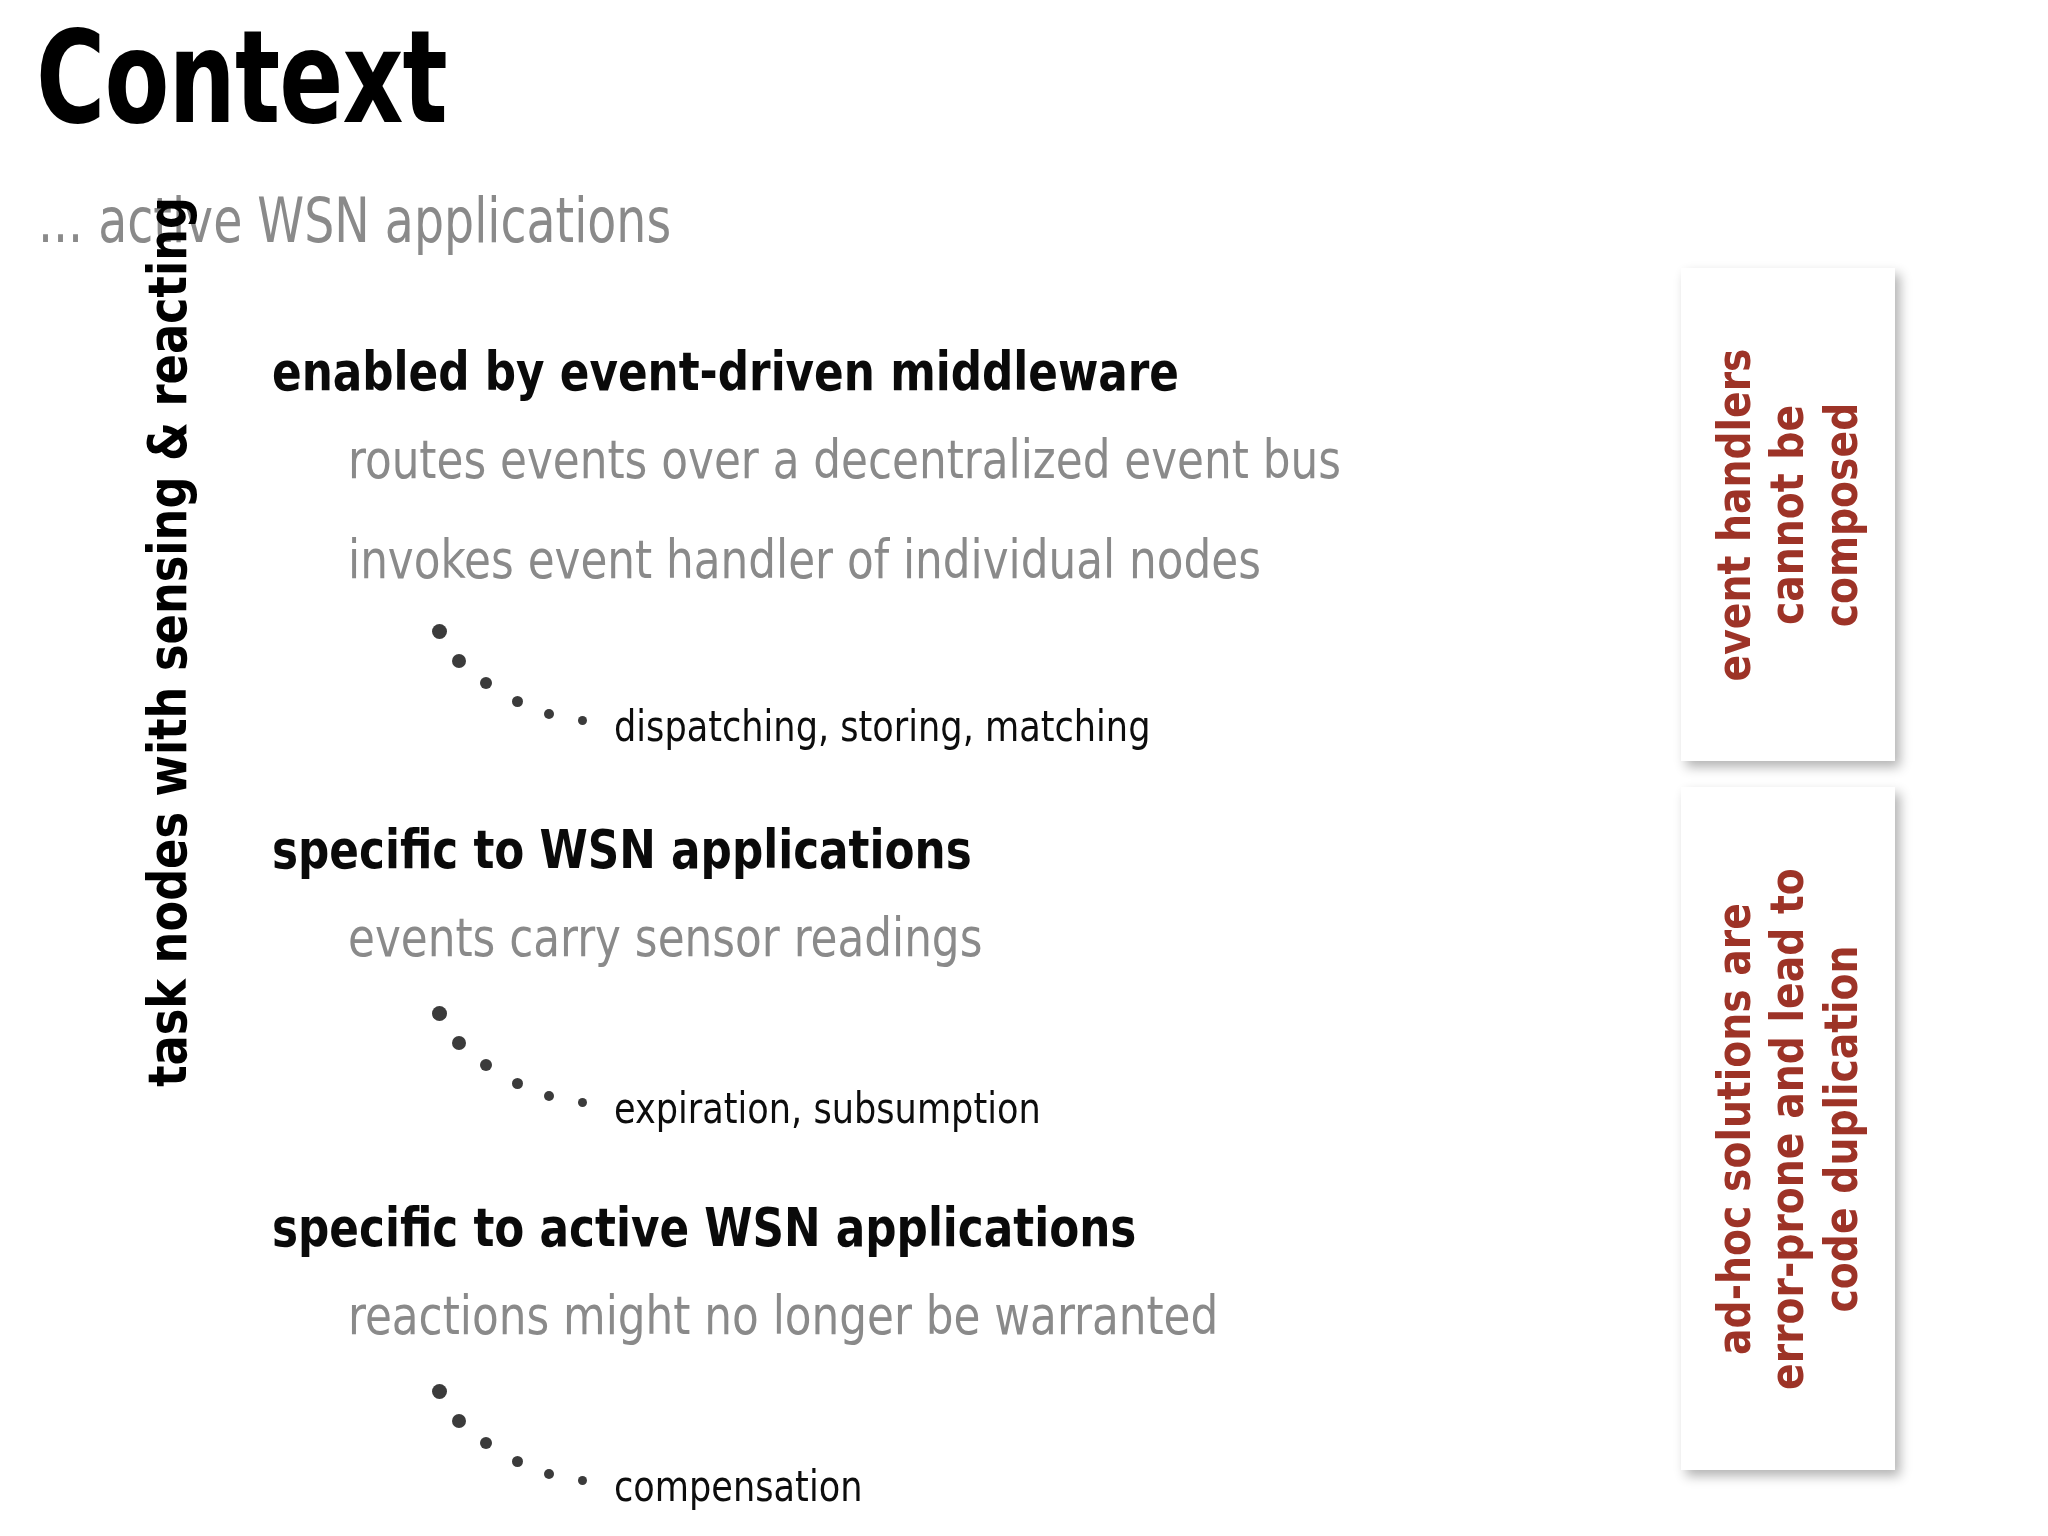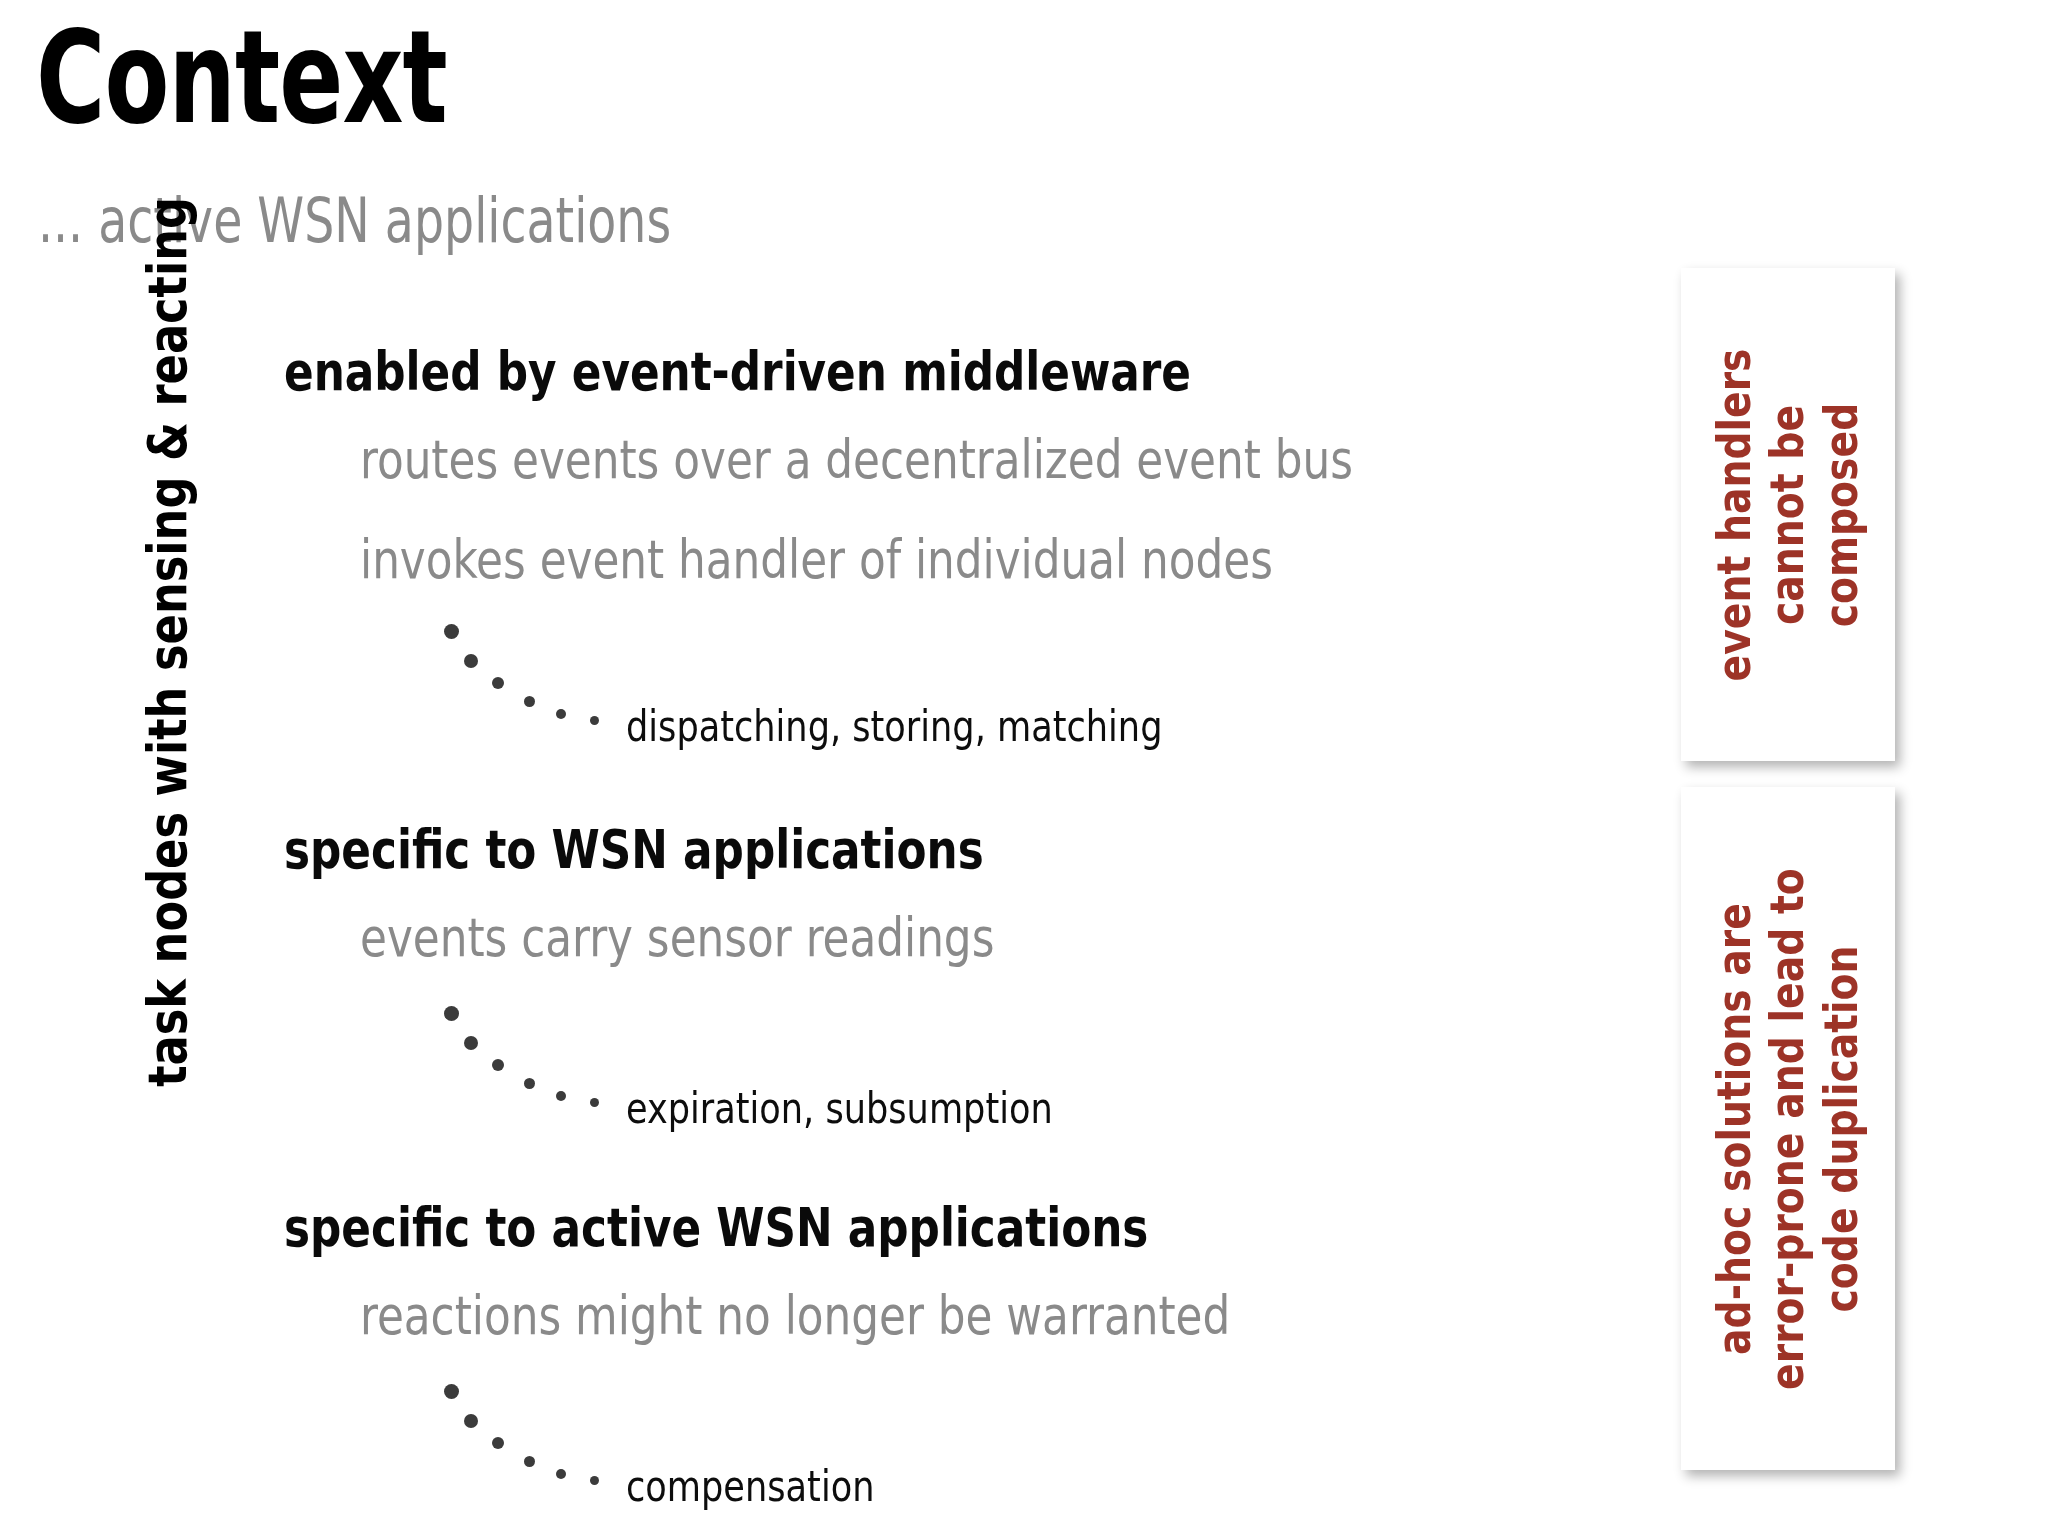--- a/index.html
+++ b/index.html
@@ -60,21 +60,21 @@
     letter-spacing: 0px;
   }
   #side-label span {
     display: inline-block;
     transform: scaleX(0.92);
   }
 
   
   #body-content {
     position: absolute;
-    left: 12px;
+    left: 0;
     top: 0;
     width: 1250px;
     height: 1090px;
     text-align: right;
   }
   .section {
     position: absolute;
     left: 0;
     width: 1250px;
   }

